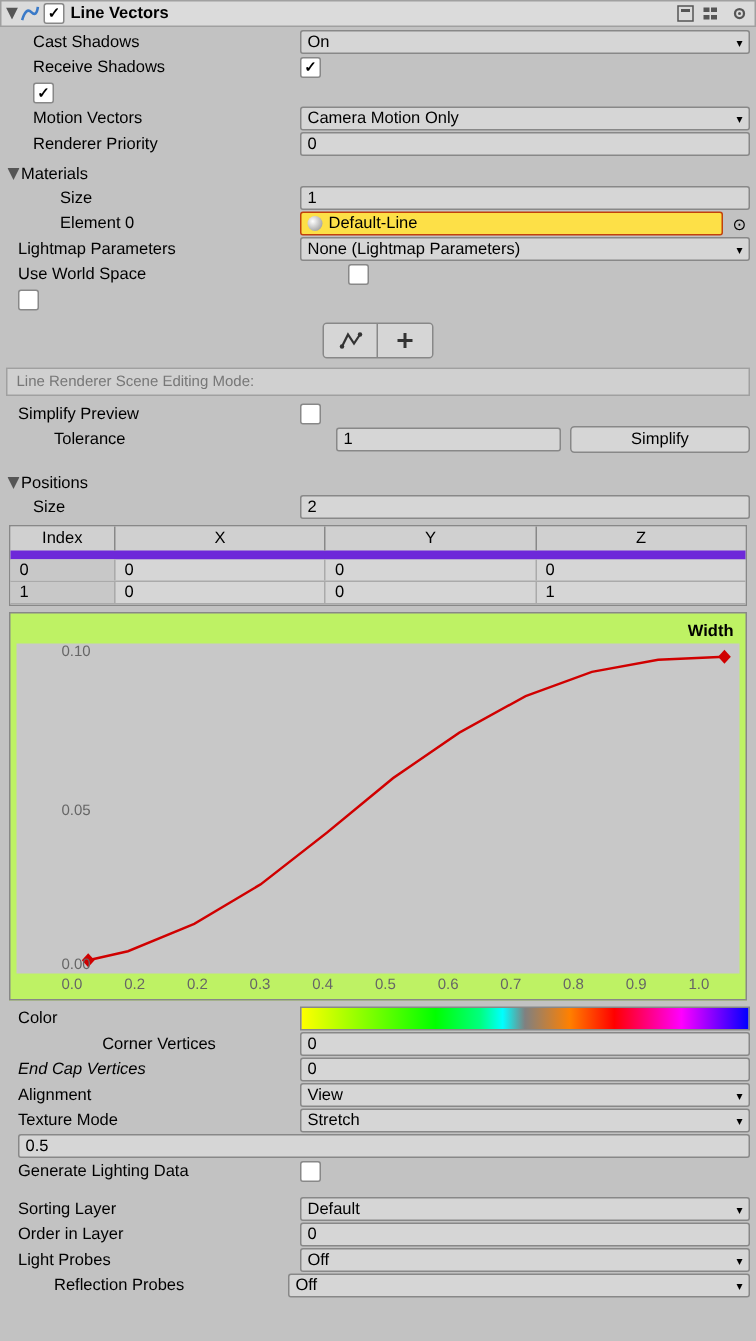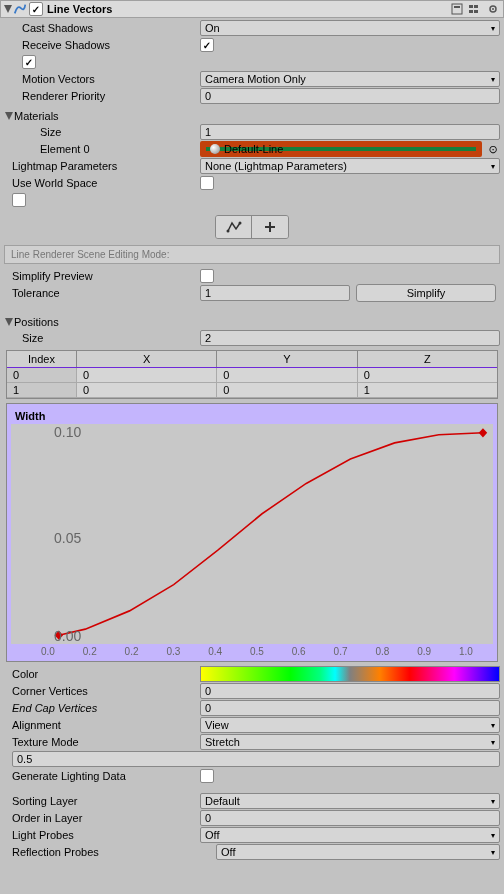--- a/index.html
+++ b/index.html
@@ -13,46 +13,46 @@
 .header-icon { width: 16px; height: 16px; display: inline-flex; align-items: center; justify-content: center; cursor: pointer; }
 .component-body { background: #c2c2c2; padding: 2px 4px; }
 .row { display: flex; align-items: center; height: 16px; margin-bottom: 1px; }
 .row-indent { padding-left: 18px; }
 .row-indent2 { padding-left: 36px; }
 .label { width: 178px; flex-shrink: 0; }
 .label-sm { width: 160px; flex-shrink: 0; }
 .dropdown { flex: 1; height: 16px; background: #d6d6d6; border: 1px solid #888; border-radius: 2px; padding: 0 4px; display: flex; align-items: center; justify-content: space-between; cursor: pointer; }
 .dropdown-arrow { font-size: 8px; }
 .text-input { flex: 1; height: 16px; background: #d6d6d6; border: 1px solid #888; border-radius: 2px; padding: 0 4px; display: flex; align-items: center; }
-.obj-field { flex: 1; height: 16px; background: #15803d; border: 6px solid #c2410c; border-radius: 2px; padding: 0 4px; display: flex; align-items: center; gap: 4px; }
+.obj-field { flex: 1; height: 16px; background: #fde047; border: 1px solid #c2410c; border-radius: 2px; padding: 0 4px; display: flex; align-items: center; gap: 4px; }
 .obj-circle { width: 10px; height: 10px; border-radius: 50%; background: radial-gradient(circle at 35% 35%, #fff, #888); }
 .obj-picker { width: 14px; height: 14px; display: inline-flex; align-items: center; justify-content: center; cursor: pointer; margin-left: 4px; }
 .section-header { display: flex; align-items: center; height: 16px; margin-top: 4px; }
 .toolbar-row { display: flex; justify-content: center; padding: 6px 0; }
 .btn-group { display: flex; border: 1px solid #888; border-radius: 3px; overflow: hidden; }
 .btn { background: #d6d6d6; border: none; width: 36px; height: 22px; display: flex; align-items: center; justify-content: center; cursor: pointer; border-right: 1px solid #888; }
 .btn:last-child { border-right: none; }
 .mode-label { background: #d0d0d0; border: 1px solid #a0a0a0; padding: 3px 6px; color: #777; font-size: 10px; }
 .simplify-btn { background: #d6d6d6; border: 1px solid #888; border-radius: 3px; width: 140px; height: 18px; display: flex; align-items: center; justify-content: center; cursor: pointer; margin-left: 6px; }
 .table-container { margin: 4px 2px; border: 1px solid #888; }
-.table-header { display: flex; background: #d0d0d0; border-bottom: 1px solid #6d28d9; }
+.table-header { display: flex; background: #d0d0d0; border-bottom: 6px solid #6d28d9; }
 .th { padding: 2px 6px; border-right: 1px solid #888; text-align: center; }
 .th:last-child { border-right: none; }
 .th-index { width: 70px; }
 .th-col { flex: 1; }
 .table-row { display: flex; background: #d6d6d6; border-bottom: 1px solid #aaa; }
 .td { padding: 1px 6px; border-right: 1px solid #aaa; }
 .td:last-child { border-right: none; }
 .td-index { width: 70px; background: #c8c8c8; }
 .td-col { flex: 1; }
-.curve-container { margin: 4px 2px; border: 1px solid #888; background: #c4b5fd; padding: 4px; }
+.curve-container { margin: 4px 2px; border: 1px solid #888; background: #bef264; padding: 4px; text-align: right; }
 .curve-title { font-weight: bold; padding: 2px 4px; }
 .curve-box { position: relative; height: 220px; background: #c8c8c8; }
 svg.curve-svg { width: 100%; height: 100%; }
-.y-tick { position: absolute; left: 19px; font-size: 14px; color: #666; padding-left: 24px; }
+.y-tick { position: absolute; left: 6px; font-size: 10px; color: #666; padding-left: 24px; }
 .x-ticks { display: flex; justify-content: space-between; padding: 2px 20px 0 30px; font-size: 10px; color: #666; }
 .color-field { flex: 1; height: 16px; border: 1px solid #888; background: linear-gradient(to right, #ffff00 0%, #80ff00 15%, #00ff00 30%, #00ff80 40%, #00ffff 45%, #808080 50%, #ff8000 60%, #ff0000 70%, #ff00ff 85%, #0000ff 100%); cursor: pointer; }
 .spacer { height: 8px; }
 .lr-icon { width: 14px; height: 14px; }
 </style>
 </head>
 <body>
 
 <div class="header">
   <span class="foldout">
@@ -146,21 +146,21 @@
 
   <div class="row row-indent" style="padding-left:8px;">
       <span class="label" style="width:188px;">Lightmap Parameters</span>
     <div class="dropdown">
         <span>None (Lightmap Parameters)</span>
         <span class="dropdown-arrow">▾</span>
       </div>
     </div>
 
   <div class="row row-indent" style="padding-left:8px;">
-      <span class="label" style="width:188px;">Use World Space</span>
+      <span class="label" style="width:220px;">Use World Space</span>
     <span class="checkbox"></span>
     </div>
 
   <div class="row row-indent" style="padding-left:8px;">
     <span class="checkbox"></span>
     </div>
 
   <div class="toolbar-row">
     <div class="btn-group">
       <div class="btn">
@@ -180,21 +180,21 @@
   </div>
 
   <div class="mode-label">Line Renderer Scene Editing Mode:</div>
 
   <div class="row row-indent" style="padding-left:8px;margin-top:4px;">
       <span class="label" style="width:188px;">Simplify Preview</span>
     <span class="checkbox"></span>
     </div>
 
   <div class="row row-indent" style="padding-left:8px;">
-      <span class="label" style="width:188px;">Tolerance</span>
+      <span class="label" style="width:188px;margin-left:24px;">Tolerance</span>
     <div class="text-input" style="flex:0 0 150px;">1</div>
     <div class="simplify-btn">Simplify</div>
     </div>
 
   <div class="spacer"></div>
 
   <div class="section-header">
     <span class="foldout">
         <svg width="8" height="8">
           <polygon points="0,0 8,4 0,8" fill="#555" transform="rotate(90 4 4)"></polygon>
@@ -256,21 +256,21 @@
         <span>0.9</span>
         <span>1.0</span>
       </div>
   </div>
 
   <div class="row row-indent" style="padding-left:8px;margin-top:4px;">
       <span class="label" style="width:188px;">Color</span>
     <div class="color-field"></div>
     </div>
 
-  <div class="row row-indent" style="padding-left:8px;">
+  <div class="row row-indent" style="padding-left:8px;text-align:center;">
       <span class="label" style="width:188px;">Corner Vertices</span>
     <div class="text-input">0</div>
     </div>
 
   <div class="row row-indent" style="padding-left:8px;">
       <span class="label" style="width:188px;font-style:italic;">End Cap Vertices</span>
     <div class="text-input">0</div>
     </div>
 
   <div class="row row-indent" style="padding-left:8px;">
@@ -315,20 +315,20 @@
 
   <div class="row row-indent" style="padding-left:8px;">
       <span class="label" style="width:188px;">Light Probes</span>
     <div class="dropdown">
         <span>Off</span>
         <span class="dropdown-arrow">▾</span>
       </div>
     </div>
 
   <div class="row row-indent" style="padding-left:8px;">
-      <span class="label" style="width:204px;">Reflection Probes</span>
+      <span class="label" style="width:156px;margin-left:24px;">Reflection Probes</span>
     <div class="dropdown">
         <span>Off</span>
         <span class="dropdown-arrow">▾</span>
       </div>
     </div>
 
 </div>
 
 </body></html>

